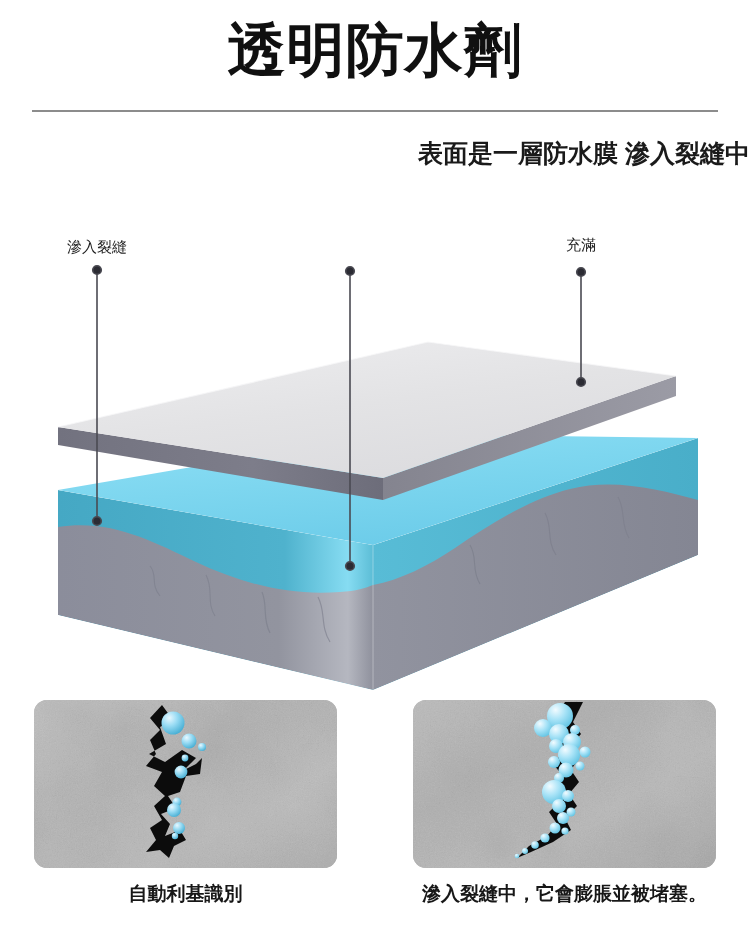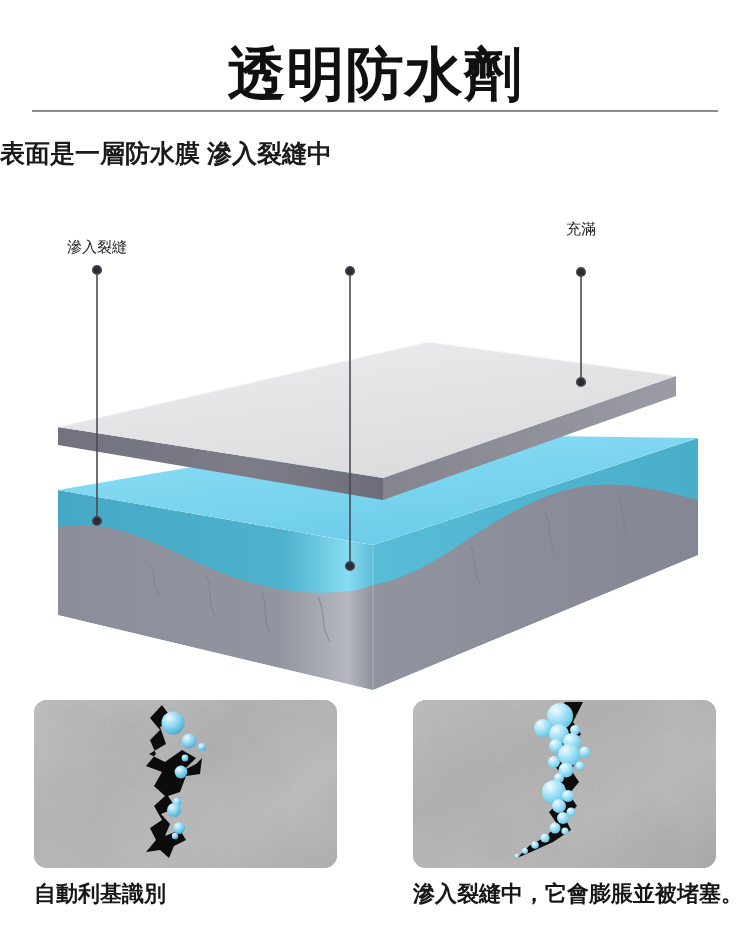--- a/index.html
+++ b/index.html
@@ -31,56 +31,55 @@
     left: 0;
     top: 14px;
     width: 750px;
     text-align: center;
     font-size: 58px;
     line-height: 72px;
     font-weight: 700;
     letter-spacing: 1px;
     color: #101010;
     white-space: nowrap;
-    margin-top: 24px;
   }
   .divider {
     position: absolute;
     left: 32px;
     top: 110px;
     width: 686px;
     height: 2px;
     background: #8c8c8c;
   }
   .subtitle {
     position: absolute;
     left: 0;
     top: 133px;
     width: 750px;
-    text-align: left;
+    text-align: right;
     font-size: 25px;
     line-height: 40px;
     font-weight: 700;
     color: #1a1a1a;
     white-space: nowrap;
   }
 
   
   .callout {
     position: absolute;
     font-size: 15px;
     line-height: 22px;
     font-weight: 400;
     color: #1c1c1c;
     white-space: nowrap;
     text-align: right;
   }
   .callout-1 { left: 97px;  top: 236px; transform: translateX(-50%); }
   .callout-2 { left: 370px; top: 234px; transform: translateX(-50%); }
-  .callout-3 { left: 581px; top: 218px; transform: translateX(-50%); }
+  .callout-3 { left: 581px; top: 234px; transform: translateX(-50%); }
 
   
   .figure {
     position: absolute;
     left: 0;
     top: 0;
     width: 750px;
     height: 935px;
     pointer-events: none;
   }
@@ -94,24 +93,25 @@
     border-radius: 13px;
     overflow: hidden;
     background: #b9b9b9;
   }
   .photo-left  { left: 34px; }
   .photo-right { left: 413px; }
 
   .caption {
     position: absolute;
     top: 880px;
-    font-size: 22px;
+    font-size: 19px;
     line-height: 28px;
     font-weight: 700;
     color: #171717;
+    text-align: center;
     white-space: nowrap;
   }
   .caption-left  { left: 34px;  width: 303px; }
   .caption-right { left: 413px; width: 303px; }
 </style>
 </head>
 <body>
 
 <div class="page">
 

